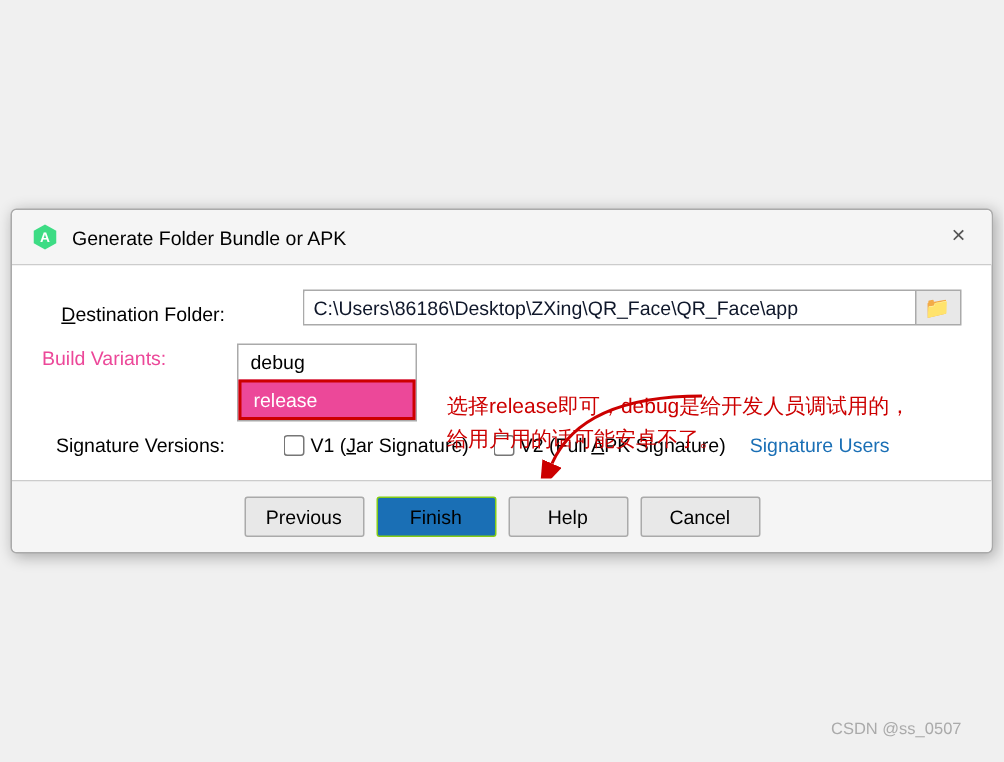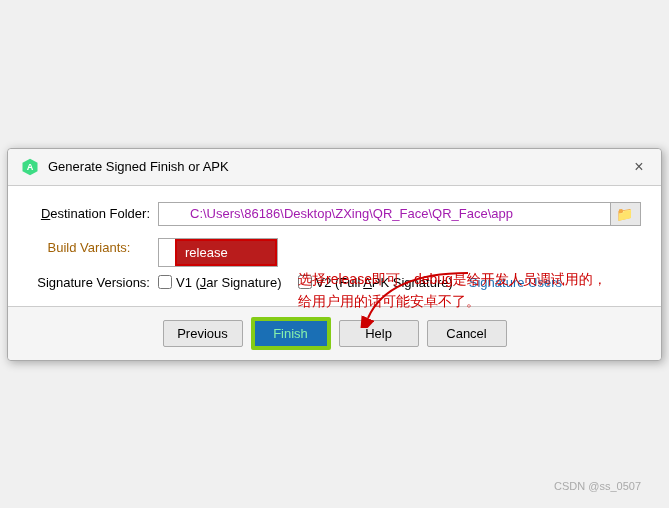--- a/index.html
+++ b/index.html
@@ -56,22 +56,23 @@
       color: #555;
       border: none;
       background: none;
     }
     .dialog-body {
       padding: 16px 20px;
       flex: 1;
     }
     .form-row {
       display: flex;
-      align-items: center;
+      align-items: flex-end;
       margin-bottom: 12px;
+      gap: 44px;
     }
     .form-label {
       min-width: 130px;
       text-align: right;
       padding-right: 8px;
       color: #000;
       font-size: 13px;
     }
     .form-label .underline {
       text-decoration: underline;
@@ -82,63 +83,61 @@
       flex: 1;
       border: 1px solid #aaa;
       background: #fff;
     }
     .destination-input {
       flex: 1;
       border: none;
       outline: none;
       padding: 3px 6px;
       font-size: 13px;
-      color: #a21caf;
-      margin-left: 25px;
+      color: #0f172a;
     }
     .folder-icon-btn {
       border: none;
       background: #e8e8e8;
       border-left: 1px solid #aaa;
       padding: 3px 6px;
       cursor: pointer;
       font-size: 14px;
     }
     .build-variants-section {
       display: flex;
       margin-bottom: 8px;
     }
     .build-variants-label {
       min-width: 130px;
-      text-align: center;
+      text-align: left;
       padding-right: 8px;
-      color: #a16207;
+      color: #ec4899;
       font-size: 13px;
       padding-top: 2px;
     }
     .build-variants-content {
       flex: 1;
       position: relative;
     }
     .variant-list {
       border: 1px solid #aaa;
       background: #fff;
       width: 120px;
     }
     .variant-item {
       padding: 4px 8px;
       cursor: pointer;
       font-size: 13px;
       color: #000;
     }
     .variant-item.selected {
-      background: #b91c1c;
+      background: #ec4899;
       color: #ffffff;
       border: 2px solid #cc0000;
-      margin-left: 16px;
     }
     .annotation-area {
       position: absolute;
       top: 30px;
       left: 140px;
       width: 320px;
     }
     .annotation-text {
       color: #cc0000;
       font-size: 14px;
@@ -146,20 +145,21 @@
     }
     .arrow-svg {
       position: absolute;
       top: 0;
       left: 60px;
     }
     .signature-row {
       display: flex;
       align-items: center;
       margin-top: 8px;
+      gap: 31px;
     }
     .signature-label {
       min-width: 130px;
       text-align: right;
       padding-right: 8px;
       color: #000;
       font-size: 13px;
     }
     .signature-options {
       display: flex;
@@ -206,43 +206,43 @@
       cursor: pointer;
       border-radius: 2px;
     }
     .btn-default {
       background: #e8e8e8;
       border: 1px solid #aaa;
       color: #000;
     }
     .btn-primary {
       background: #1a6fb5;
-      border: 4px solid #84cc16;
-      color: #86efac;
+      border: 1px solid #84cc16;
+      color: #000000;
     }
     .watermark {
       position: absolute;
       bottom: 16px;
       right: 28px;
       font-size: 11px;
       color: #aaa;
     }
   </style>
 </head>
 <body>
 
 <div class="dialog">
 
   <div class="title-bar">
     <div class="title-bar-left">
       <svg class="android-icon" viewBox="0 0 24 24">
         <polygon points="12,2 3,7 3,17 12,22 21,17 21,7" fill="#3ddc84" stroke="none"></polygon>
         <text x="12" y="16" text-anchor="middle" font-size="11" fill="white" font-weight="bold">A</text>
       </svg>
-      <span class="title-text">Generate Signed Finish or APK</span>
+      <span class="title-text">Generate Folder Bundle or APK</span>
     </div>
     <button class="close-btn">×</button>
   </div>
 
   <div class="dialog-body">
 
     <div class="form-row">
       <span class="form-label">
         <span class="underline">D</span>estination Folder:
       </span>
@@ -252,20 +252,21 @@
       </div>
     </div>
 
     <div class="build-variants-section">
       <span class="build-variants-label">
         <span class="underline">B</span>uild Variants:
       </span>
       <div class="build-variants-content">
 
         <div class="variant-list">
+          <div class="variant-item">debug</div>
           <div class="variant-item selected">release</div>
         </div>
 
         <div class="annotation-area">
 
           <svg class="arrow-svg" width="120" height="60" viewBox="0 0 120 60">
             <defs>
               <marker id="arrowhead" markerWidth="10" markerHeight="7" refX="0" refY="3.5" orient="auto">
                 <polygon points="0 0, 10 3.5, 0 7" fill="#cc0000"></polygon>
               </marker>

